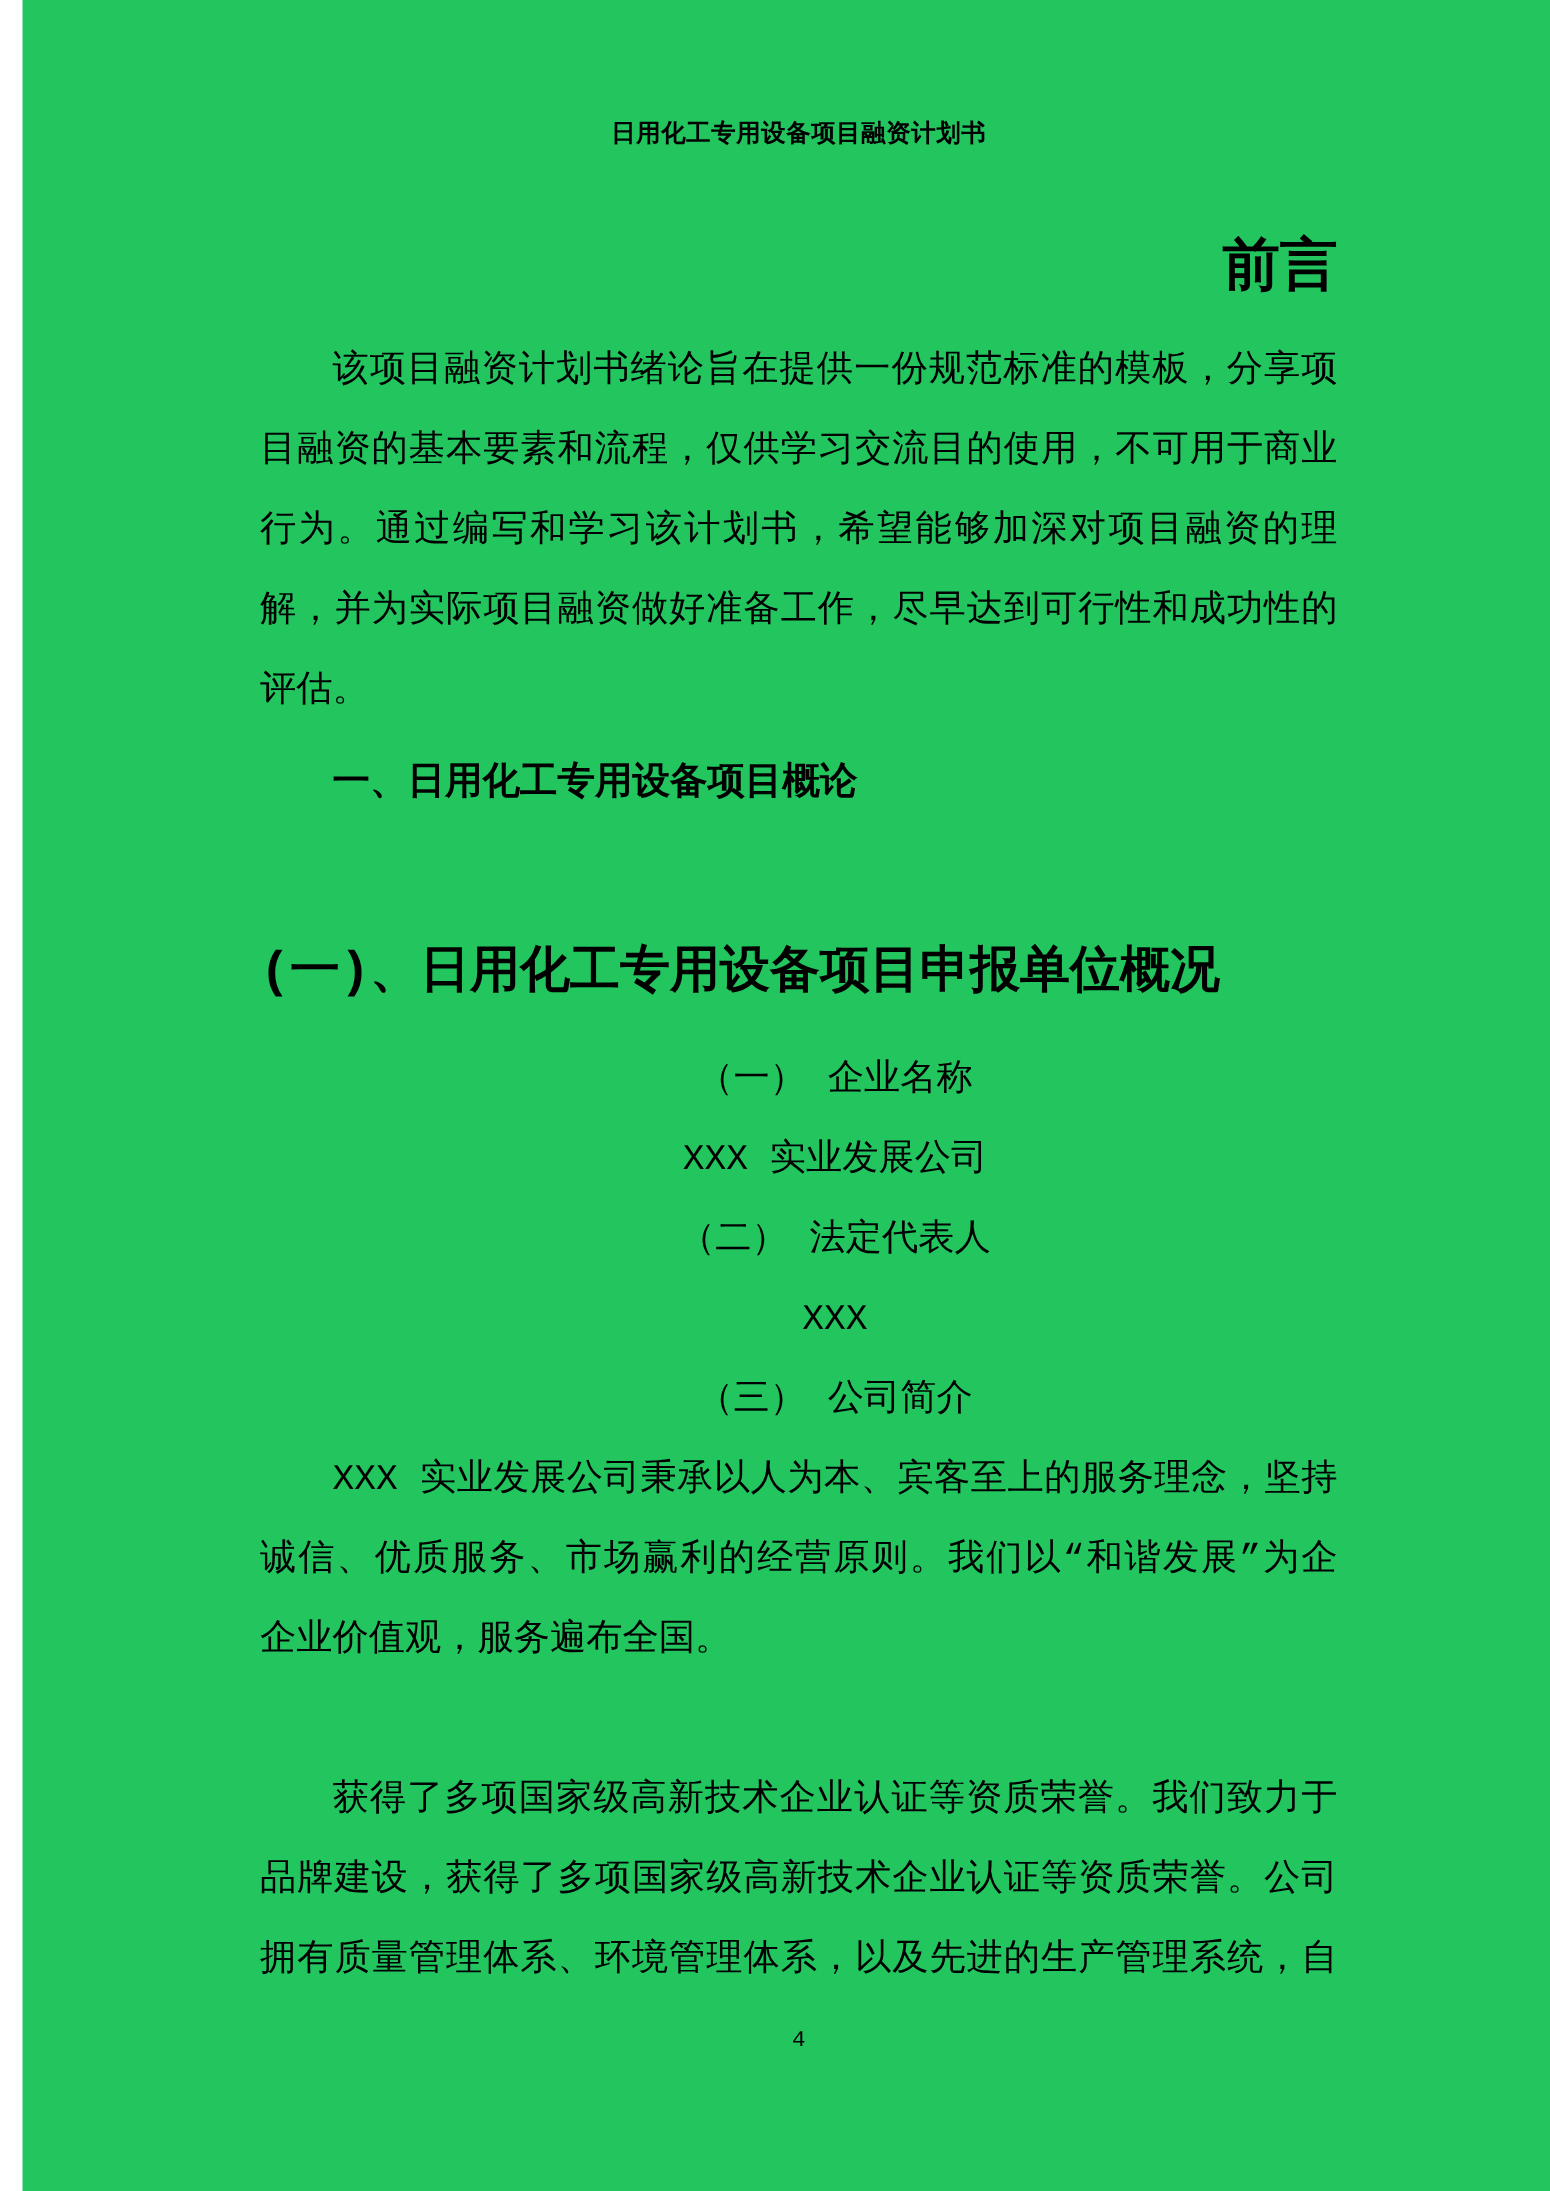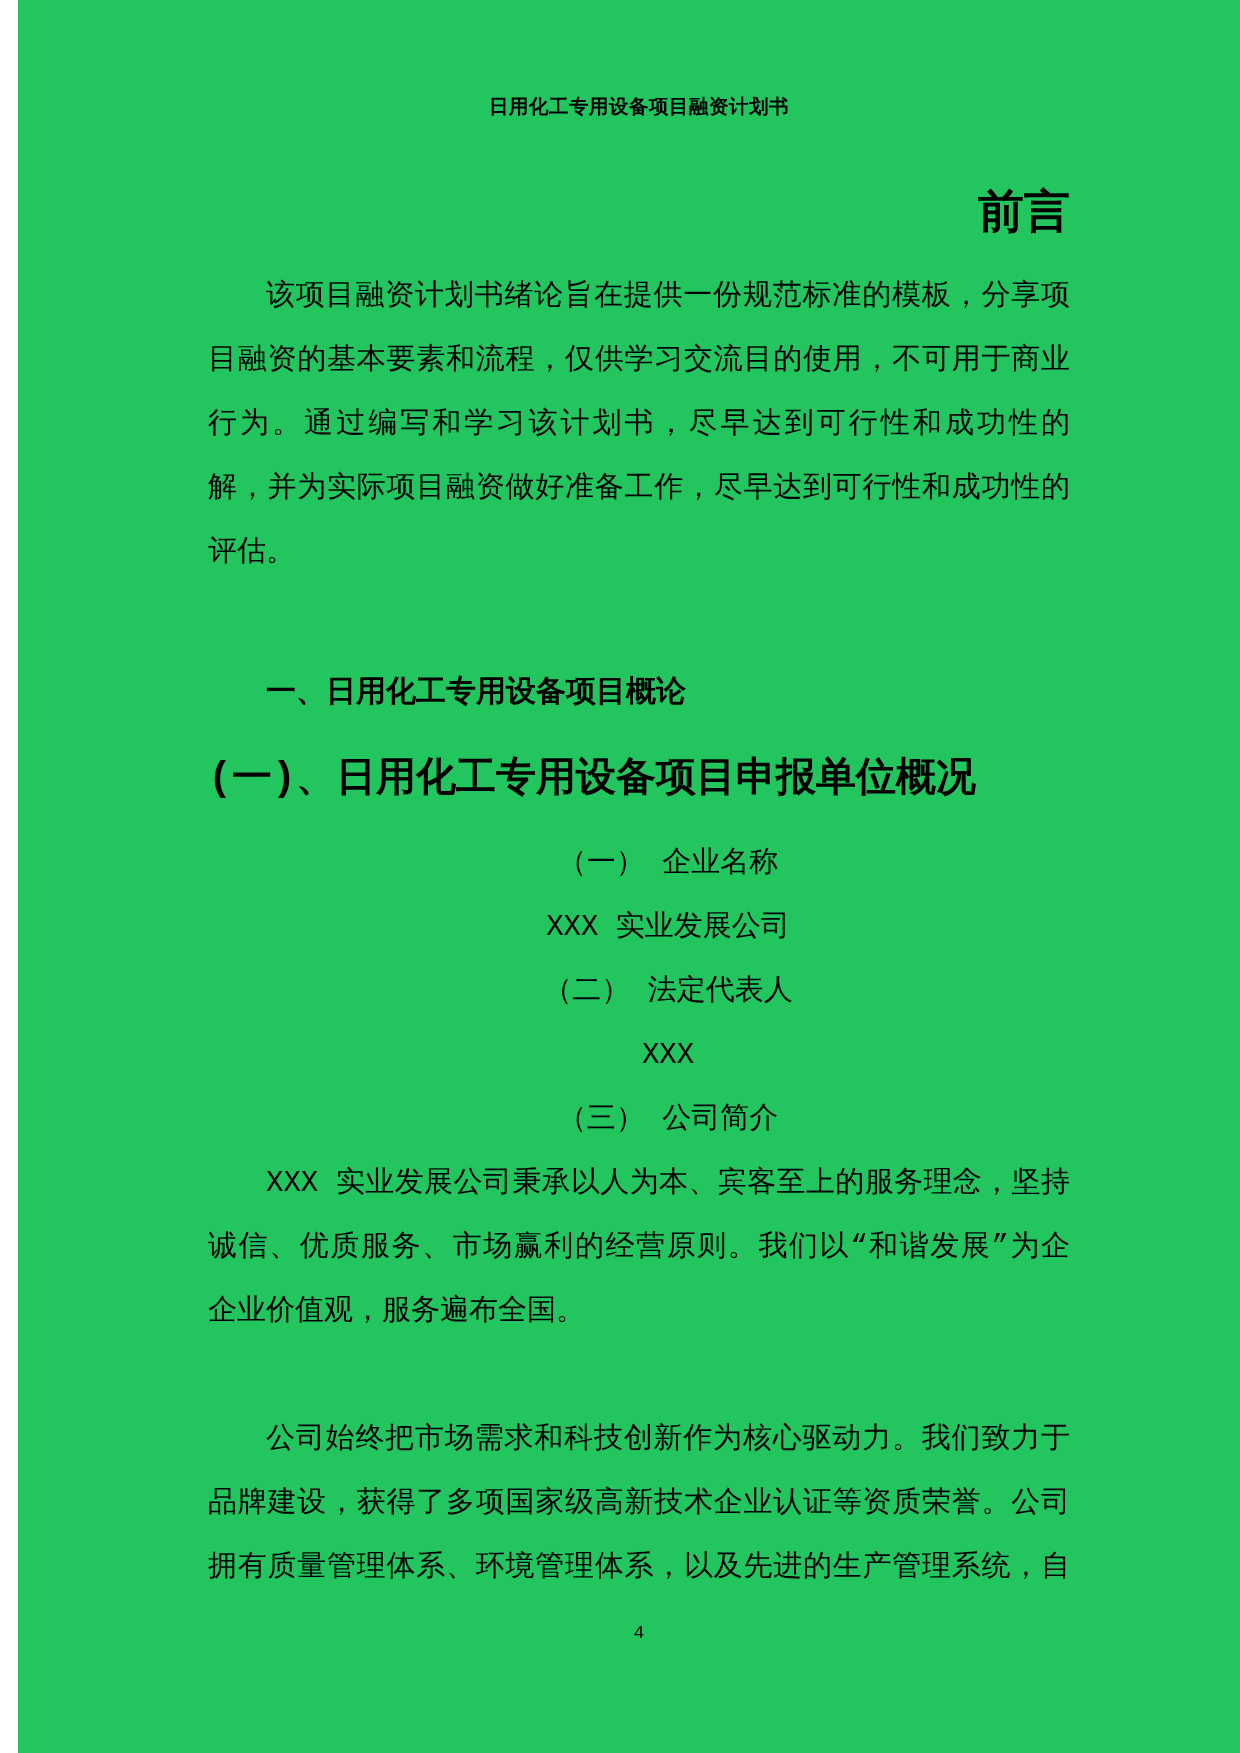--- a/index.html
+++ b/index.html
@@ -56,21 +56,21 @@
   }
   .line.indent { text-indent: 58px; }
   .item-line {
     font-size: 29px;
     line-height: 64px;
     height: 64px;
     padding-left: 58px;
     text-align: center;
   }
   .h1 {
-    top: 661px;
+    top: 595px;
     font-size: 30px;
     font-weight: bold;
     line-height: 64px;
     padding-left: 58px;
   }
   .h2 {
     top: 748px;
     font-size: 40px;
     font-weight: bold;
     line-height: 64px;
@@ -87,21 +87,21 @@
 
 <div class="page">
 
   <div class="block doc-header">日用化工专用设备项目融资计划书</div>
 
   <div class="block doc-title">前言</div>
 
   <div class="block para-intro">
     <div class="line indent">该项目融资计划书绪论旨在提供一份规范标准的模板，分享项</div>
     <div class="line">目融资的基本要素和流程，仅供学习交流目的使用，不可用于商业</div>
-    <div class="line">行为。通过编写和学习该计划书，尽早达到可行性和成功性的</div>
+    <div class="line">行为。通过编写和学习该计划书，希望能够加深对项目融资的理</div>
     <div class="line">解，并为实际项目融资做好准备工作，尽早达到可行性和成功性的</div>
     <div class="line plain">评估。</div>
   </div>
 
   <div class="block h1">一、日用化工专用设备项目概论</div>
 
   <div class="block h2">(一)、日用化工专用设备项目申报单位概况</div>
 
   <div class="block items">
     <div class="item-line">（一） 企业名称</div>
@@ -111,20 +111,20 @@
     <div class="item-line">（三） 公司简介</div>
   </div>
 
   <div class="block para-profile">
     <div class="line indent">XXX 实业发展公司秉承以人为本、宾客至上的服务理念，坚持</div>
     <div class="line">诚信、优质服务、市场赢利的经营原则。我们以“和谐发展”为企</div>
     <div class="line plain">企业价值观，服务遍布全国。</div>
   </div>
 
   <div class="block para-strength">
-    <div class="line indent">公司始终把市场需求和科技创新作为核心驱动力。我们致力于</div>
+    <div class="line indent">获得了多项国家级高新技术企业认证等资质荣誉。我们致力于</div>
     <div class="line">品牌建设，获得了多项国家级高新技术企业认证等资质荣誉。公司</div>
     <div class="line">拥有质量管理体系、环境管理体系，以及先进的生产管理系统，自</div>
   </div>
 
   <div class="block page-num">4</div>
 
 </div>
 
 </body></html>

